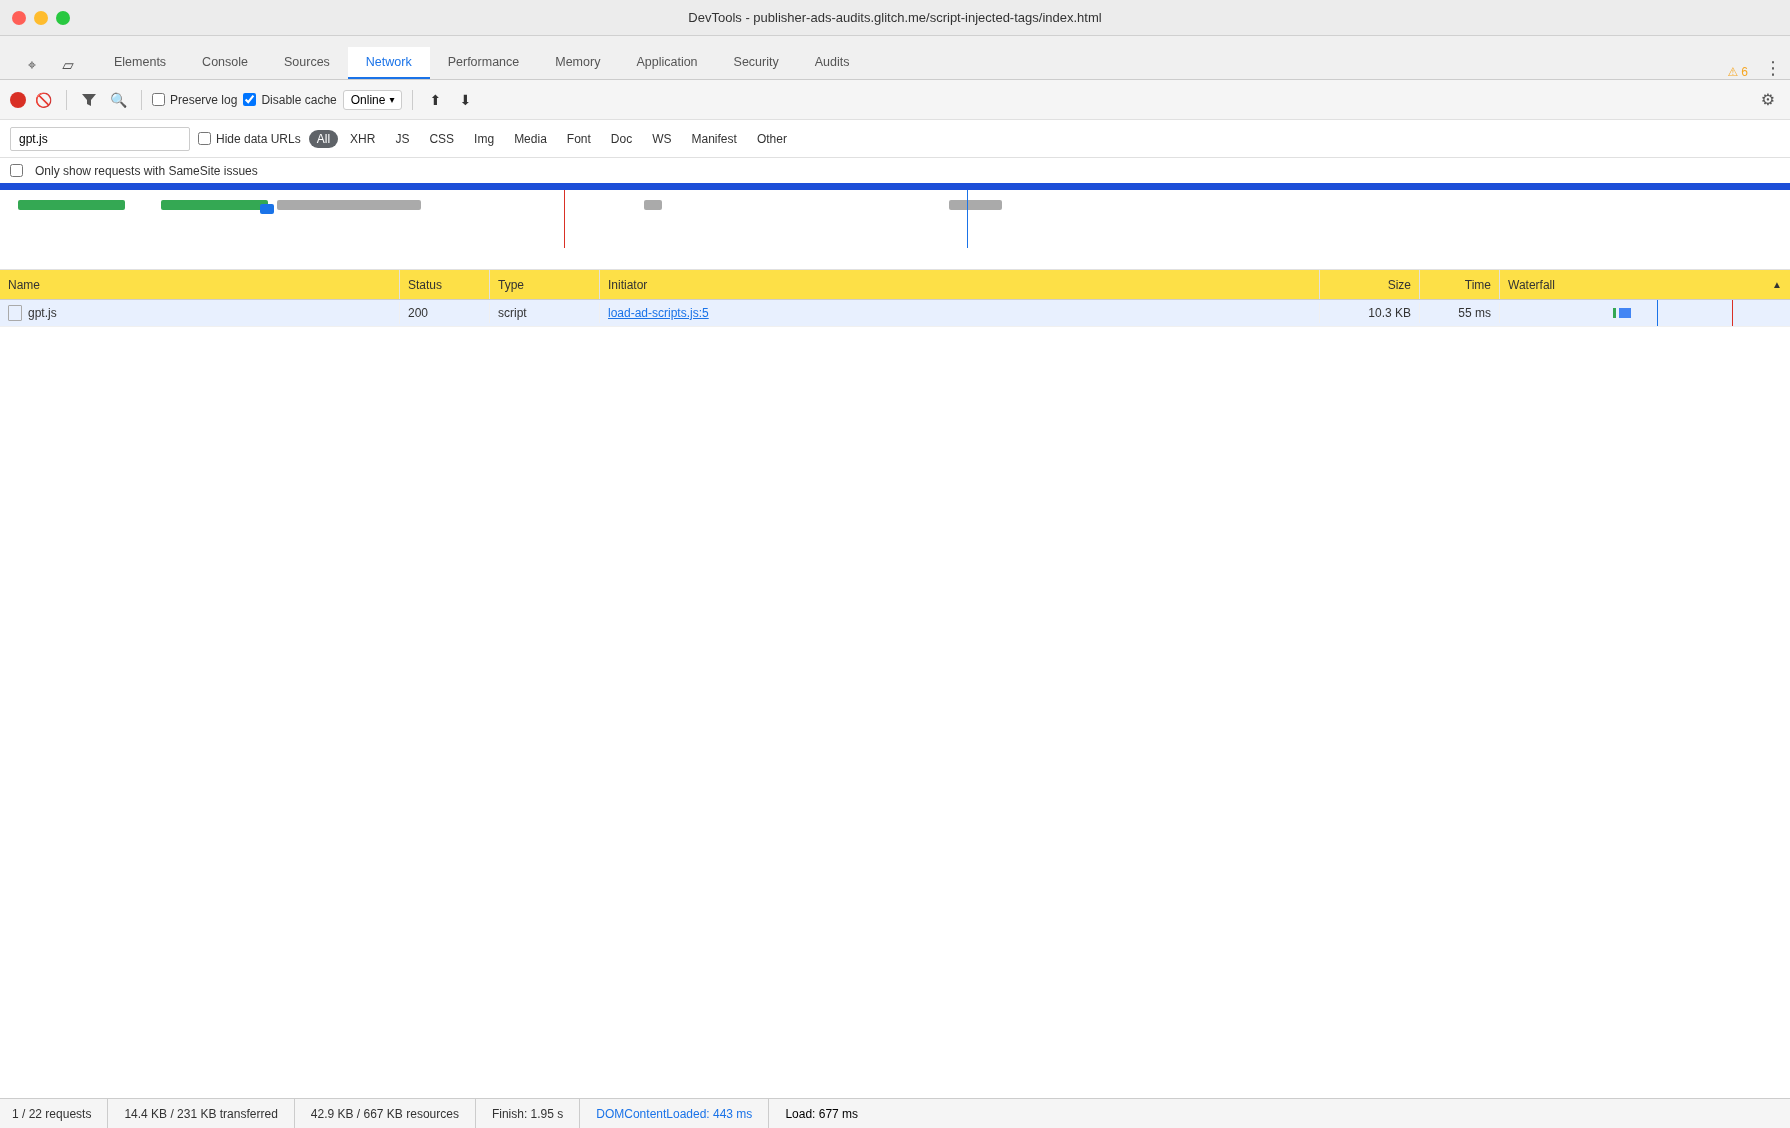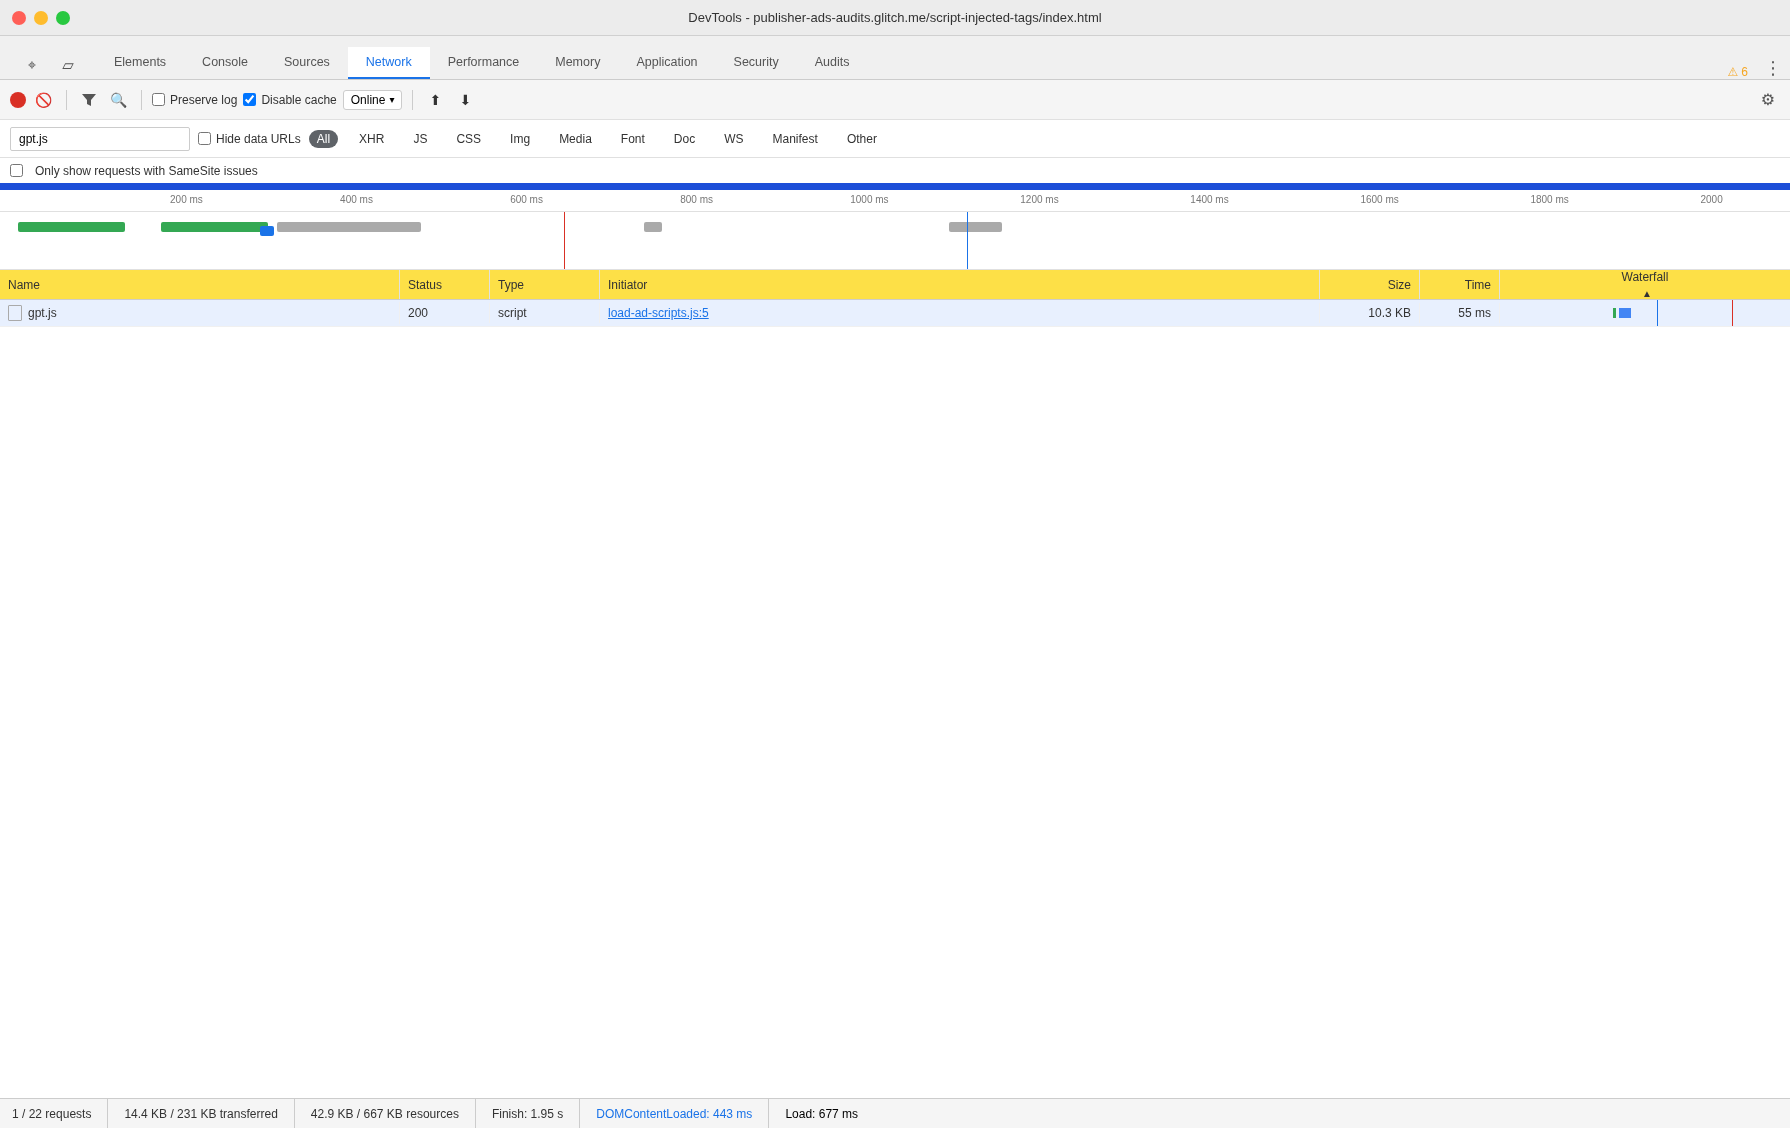--- a/index.html
+++ b/index.html
@@ -192,21 +192,21 @@
       border-radius: 2px;
       padding: 3px 8px;
       font-size: 12px;
       width: 180px;
       height: 24px;
       outline: none;
     }
     .filter-btn-group {
       display: flex;
       align-items: center;
-      gap: 13px;
+      gap: 4px;
     }
     .filter-type-btn {
       padding: 2px 8px;
       font-size: 12px;
       border: none;
       background: none;
       cursor: pointer;
       border-radius: 2px;
       color: #333;
     }
@@ -296,21 +296,21 @@
       cursor: pointer;
       white-space: nowrap;
     }
     .th:last-child { border-right: none; }
     .th-name { width: 400px; }
     .th-status { width: 90px; }
     .th-type { width: 110px; }
     .th-initiator { flex: 1; }
     .th-size { width: 100px; justify-content: flex-end; }
     .th-time { width: 80px; justify-content: flex-end; }
-    .th-waterfall { width: 290px; display: flex; align-items: center; justify-content: space-between; flex-direction: column; }
+    .th-waterfall { width: 290px; display: flex; align-items: center; justify-content: space-between; }
     .sort-arrow { margin-left: 4px; font-size: 10px; }
 
     .table-row {
       display: flex;
       border-bottom: 1px solid #f0f0f0;
       min-height: 26px;
       align-items: center;
     }
     .table-row.selected { background: #e8f0fe; }
     .td {
@@ -501,32 +501,20 @@
 
 <div class="samesite-bar">
   <label style="display:flex;align-items:center;gap:6px;cursor:pointer;">
     <input type="checkbox" style="">
     <span>Only show requests with SameSite issues</span>
   </label>
 </div>
 
 <div class="timeline-area" style="position:relative;">
 
-  <div class="timeline-ruler">
-    <span class="ruler-tick" style="left:9.5%">200 ms</span>
-    <span class="ruler-tick" style="left:19%">400 ms</span>
-    <span class="ruler-tick" style="left:28.5%">600 ms</span>
-    <span class="ruler-tick" style="left:38%">800 ms</span>
-    <span class="ruler-tick" style="left:47.5%">1000 ms</span>
-    <span class="ruler-tick" style="left:57%">1200 ms</span>
-    <span class="ruler-tick" style="left:66.5%">1400 ms</span>
-    <span class="ruler-tick" style="left:76%">1600 ms</span>
-    <span class="ruler-tick" style="left:85.5%">1800 ms</span>
-    <span class="ruler-tick" style="left:95%">2000</span>
-  </div>
 
   <div class="timeline-bars" style="position:relative;">
 
     <div class="tl-bar" style="left:1%;width:6%;background:#34a853;"></div>
     <div class="tl-bar" style="left:9%;width:6%;background:#34a853;"></div>
 
     <div class="tl-bar" style="left:14.5%;width:0.8%;background:#1a73e8;top:14px;"></div>
 
     <div class="tl-bar" style="left:15.5%;width:8%;background:#aaa;"></div>
     <div class="tl-bar" style="left:36%;width:1%;background:#aaa;"></div>

